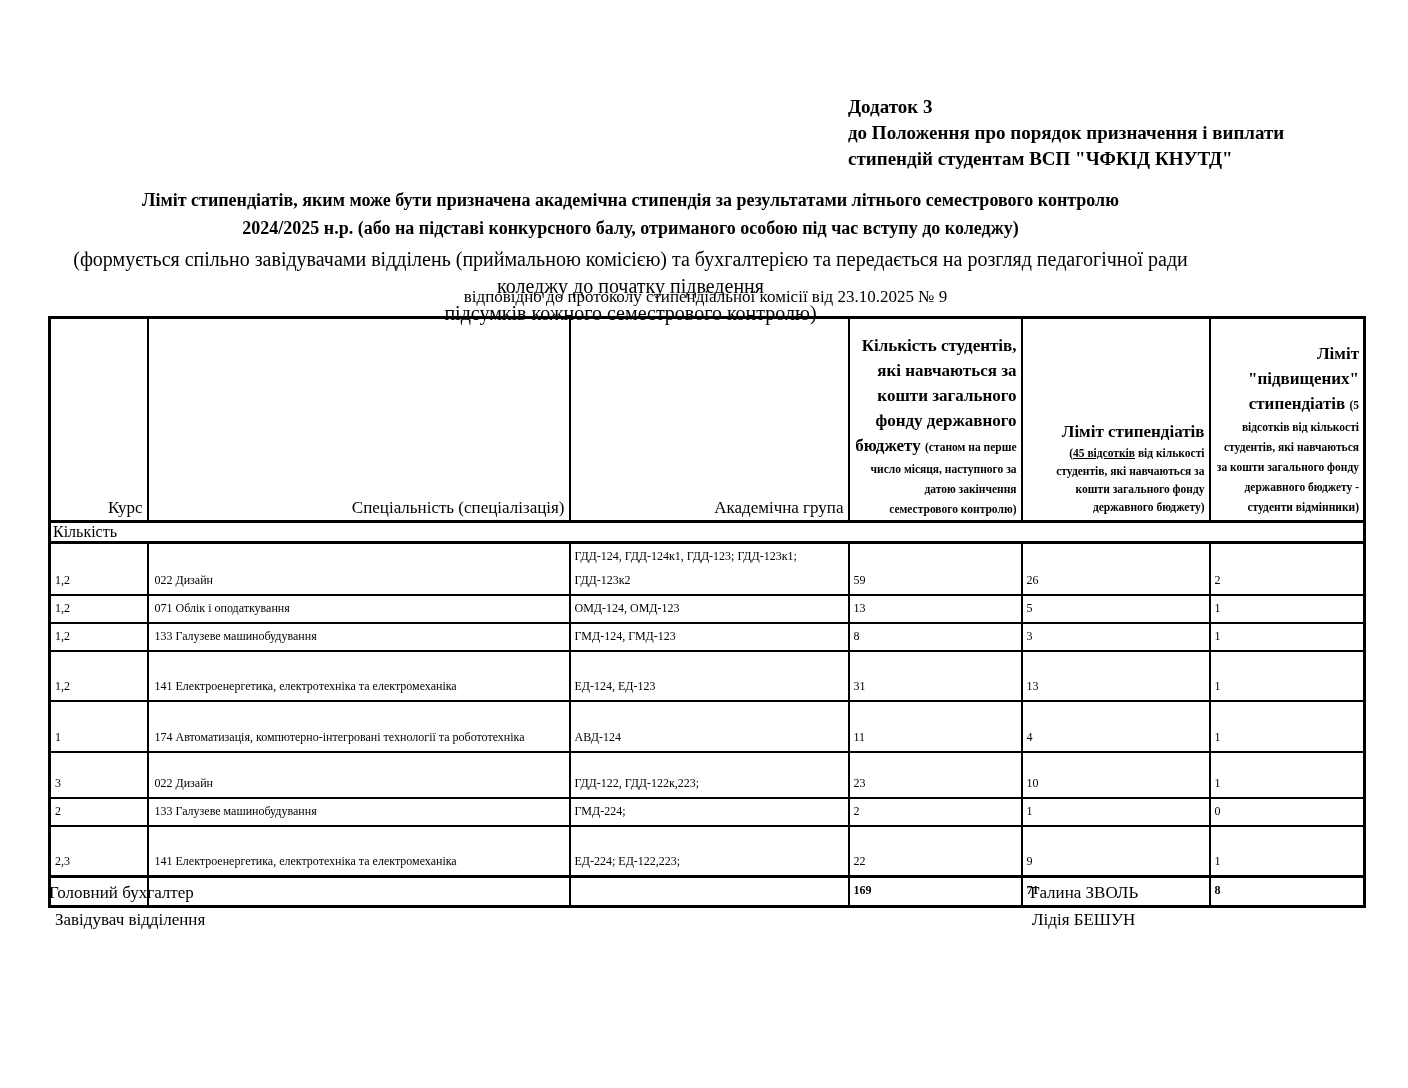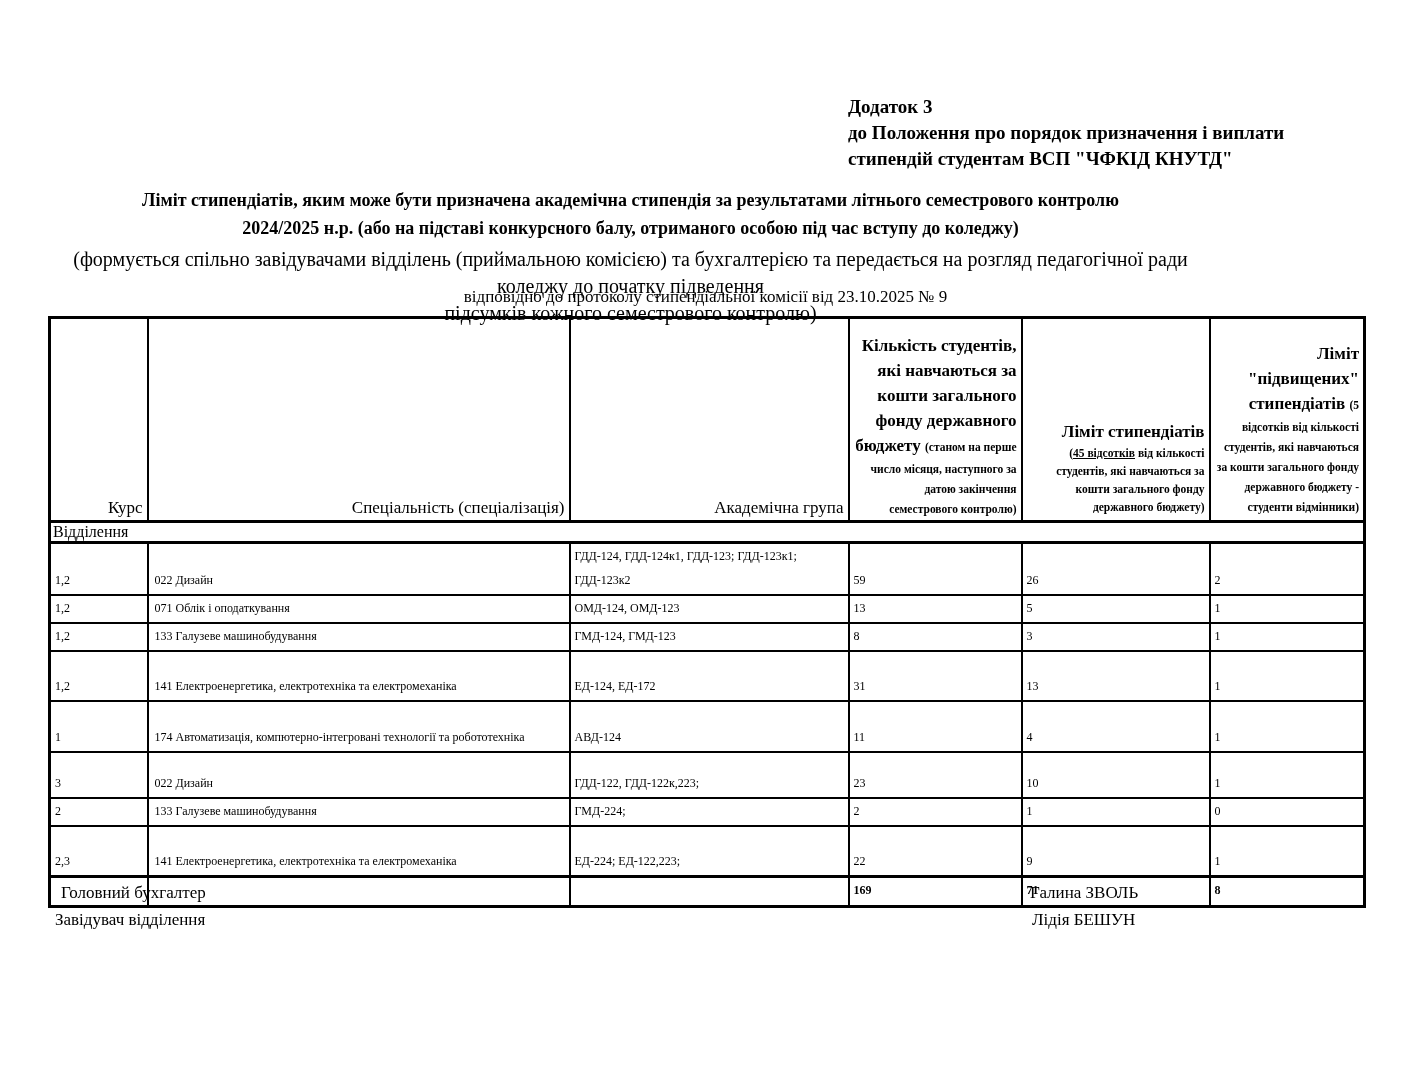--- a/index.html
+++ b/index.html
@@ -25,21 +25,21 @@
   tbody td{vertical-align:bottom;font-size:12px;line-height:24px;}
   td.course{text-align:left;padding-left:4px;}
   td.spec{text-align:left;padding-left:6px;}
   td.group{text-align:left;padding-left:4px;}
   td.num{}
   tr.r1{height:50px;} tr.r2{height:23px;} tr.r3{height:23px;} tr.r4{height:50px;}
   tr.r5{height:51px;} tr.r6{height:46px;} tr.r7{height:23px;} tr.r8{height:50px;}
   tr.totals-row td{height:25px;vertical-align:middle;font-weight:bold;border-top:3px solid #000;}
 
   .sig{position:absolute;font-size:17px;white-space:nowrap;}
-  .sig-role1{left:61px;top:883px;}
+  .sig-role1{left:49px;top:883px;}
   .sig-name1{left:1030px;top:883px;}
   .sig-role2{left:55px;top:910px;}
   .sig-name2{left:1032px;top:910px;}
 </style>
 </head>
 <body>
 
 <div class="page">
 
   <div class="annex">
@@ -87,21 +87,21 @@
         <th class="pad-b">
           <div>
             <span class="hdr-big">Ліміт "підвищених" стипендіатів</span>
             <span class="hdr-small">(5 відсотків від кількості студентів, які навчаються за кошти загального фонду державного бюджету - студенти відмінники)</span>
           </div>
         </th>
       </tr>
     </thead>
     <tbody>
       <tr class="section-row">
-        <td colspan="6">Відділення</td>
+        <td colspan="6">Кількість</td>
       </tr>
 
       <tr class="r1">
         <td class="course">1,2</td>
         <td class="spec">022 Дизайн</td>
         <td class="group">ГДД-124, ГДД-124к1, ГДД-123; ГДД-123к1; ГДД-123к2</td>
         <td class="num">59</td>
         <td class="num">26</td>
         <td class="num">2</td>
       </tr>
@@ -117,21 +117,21 @@
         <td class="course">1,2</td>
         <td class="spec">133 Галузеве машинобудування</td>
         <td class="group">ГМД-124, ГМД-123</td>
         <td class="num">8</td>
         <td class="num">3</td>
         <td class="num">1</td>
       </tr>
       <tr class="r4">
         <td class="course">1,2</td>
         <td class="spec">141 Електроенергетика, електротехніка та електромеханіка</td>
-        <td class="group">ЕД-124, ЕД-172</td>
+        <td class="group">ЕД-124, ЕД-123</td>
         <td class="num">31</td>
         <td class="num">13</td>
         <td class="num">1</td>
       </tr>
       <tr class="r5">
         <td class="course">1</td>
         <td class="spec">174 Автоматизація, компютерно-інтегровані технології та робототехніка</td>
         <td class="group">АВД-124</td>
         <td class="num">11</td>
         <td class="num">4</td>

